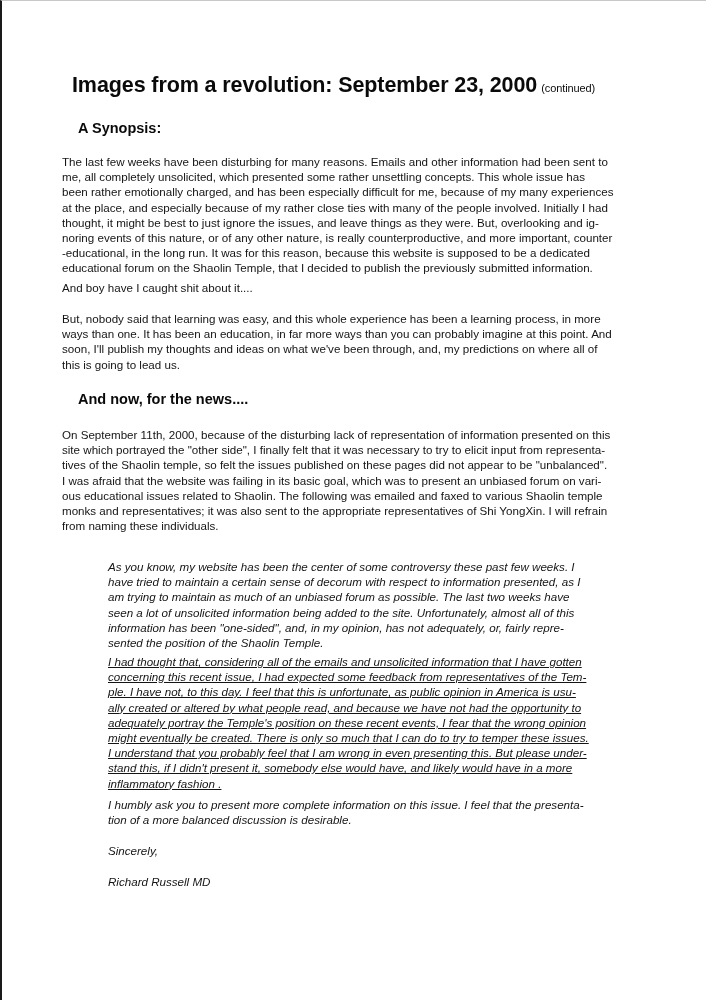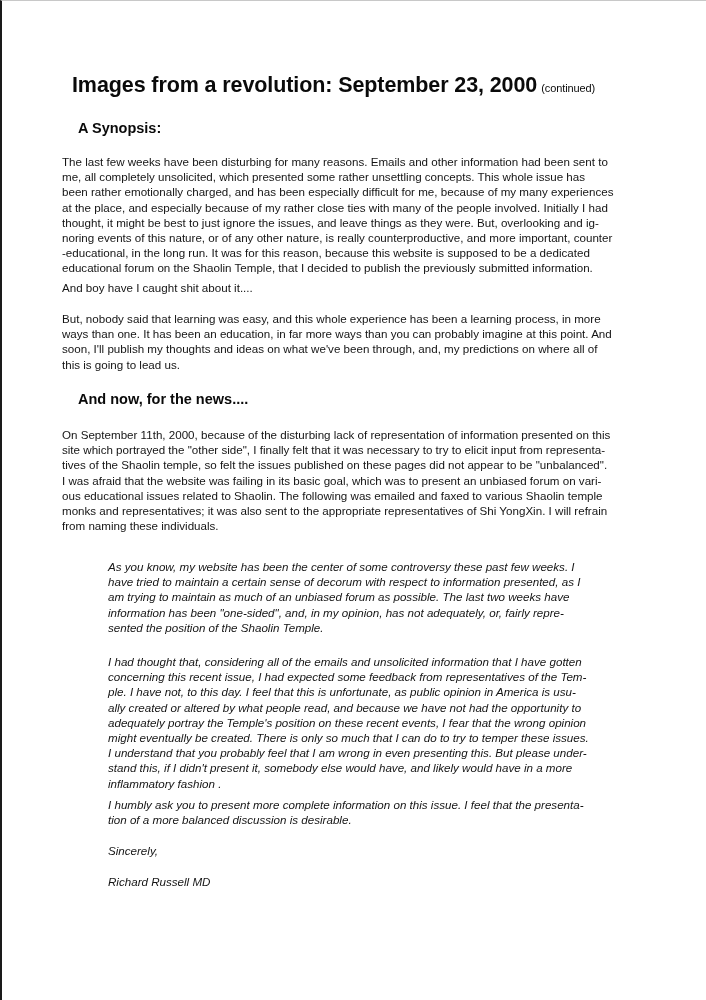--- a/index.html
+++ b/index.html
@@ -116,25 +116,26 @@
     <span class="ln">ous educational issues related to Shaolin. The following was emailed and faxed to various Shaolin temple</span>
     <span class="ln">monks and representatives; it was also sent to the appropriate representatives of Shi YongXin.  I will refrain</span>
     <span class="ln">from naming these individuals.</span>
   </p>
 
   <div>
     <p class="letter" style="top:558px;">
       <span class="ln">As you know, my website has been the center of some controversy these past few weeks. I</span>
       <span class="ln">have tried to maintain a certain sense of decorum with respect to information presented, as I</span>
       <span class="ln">am trying to maintain as much of an unbiased forum as possible. The last two weeks have</span>
+      <span class="ln">seen a lot of unsolicited information being added to the site. Unfortunately, almost all of this</span>
       <span class="ln">information has been "one-sided", and, in my opinion, has not adequately, or, fairly repre-</span>
       <span class="ln">sented the position of the Shaolin Temple.</span>
     </p>
 
-    <p class="letter" style="top:653px;">
+    <p class="letter" style="top:653px;text-decoration:underline;">
       <span class="ln">I had thought that, considering all of the emails and unsolicited information that I have gotten</span>
       <span class="ln">concerning this recent issue, I had expected some feedback from representatives of the Tem-</span>
       <span class="ln">ple. I have not, to this day. I feel that this is unfortunate, as public opinion in America is usu-</span>
       <span class="ln">ally created or altered by what people read, and because we have not had the opportunity to</span>
       <span class="ln">adequately portray the Temple's position on these recent events, I fear that the wrong opinion</span>
       <span class="ln">might eventually be created. There is only so much that I can do to try to temper these issues.</span>
       <span class="ln">I understand that you probably feel that I am wrong in even presenting this. But please under-</span>
       <span class="ln">stand this, if I didn't present it, somebody else would have, and likely would have in a more</span>
       <span class="ln">inflammatory fashion .</span>
     </p>

